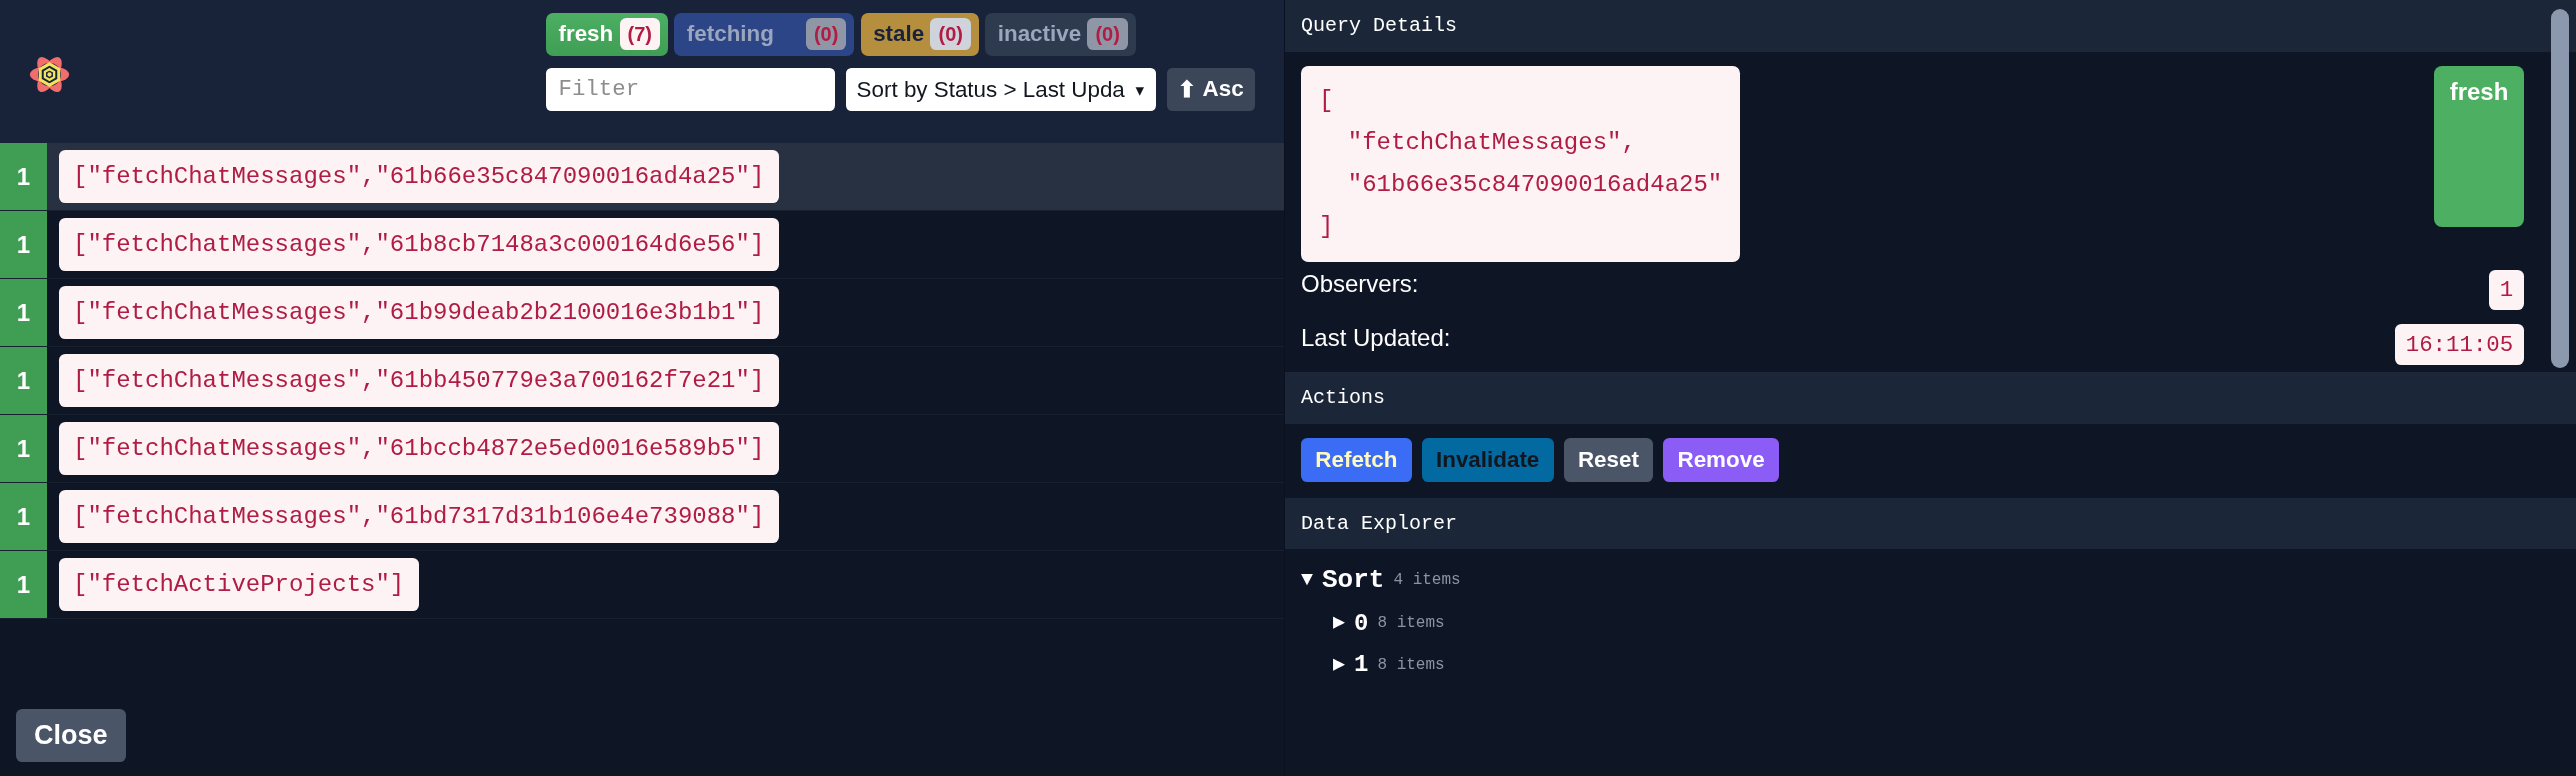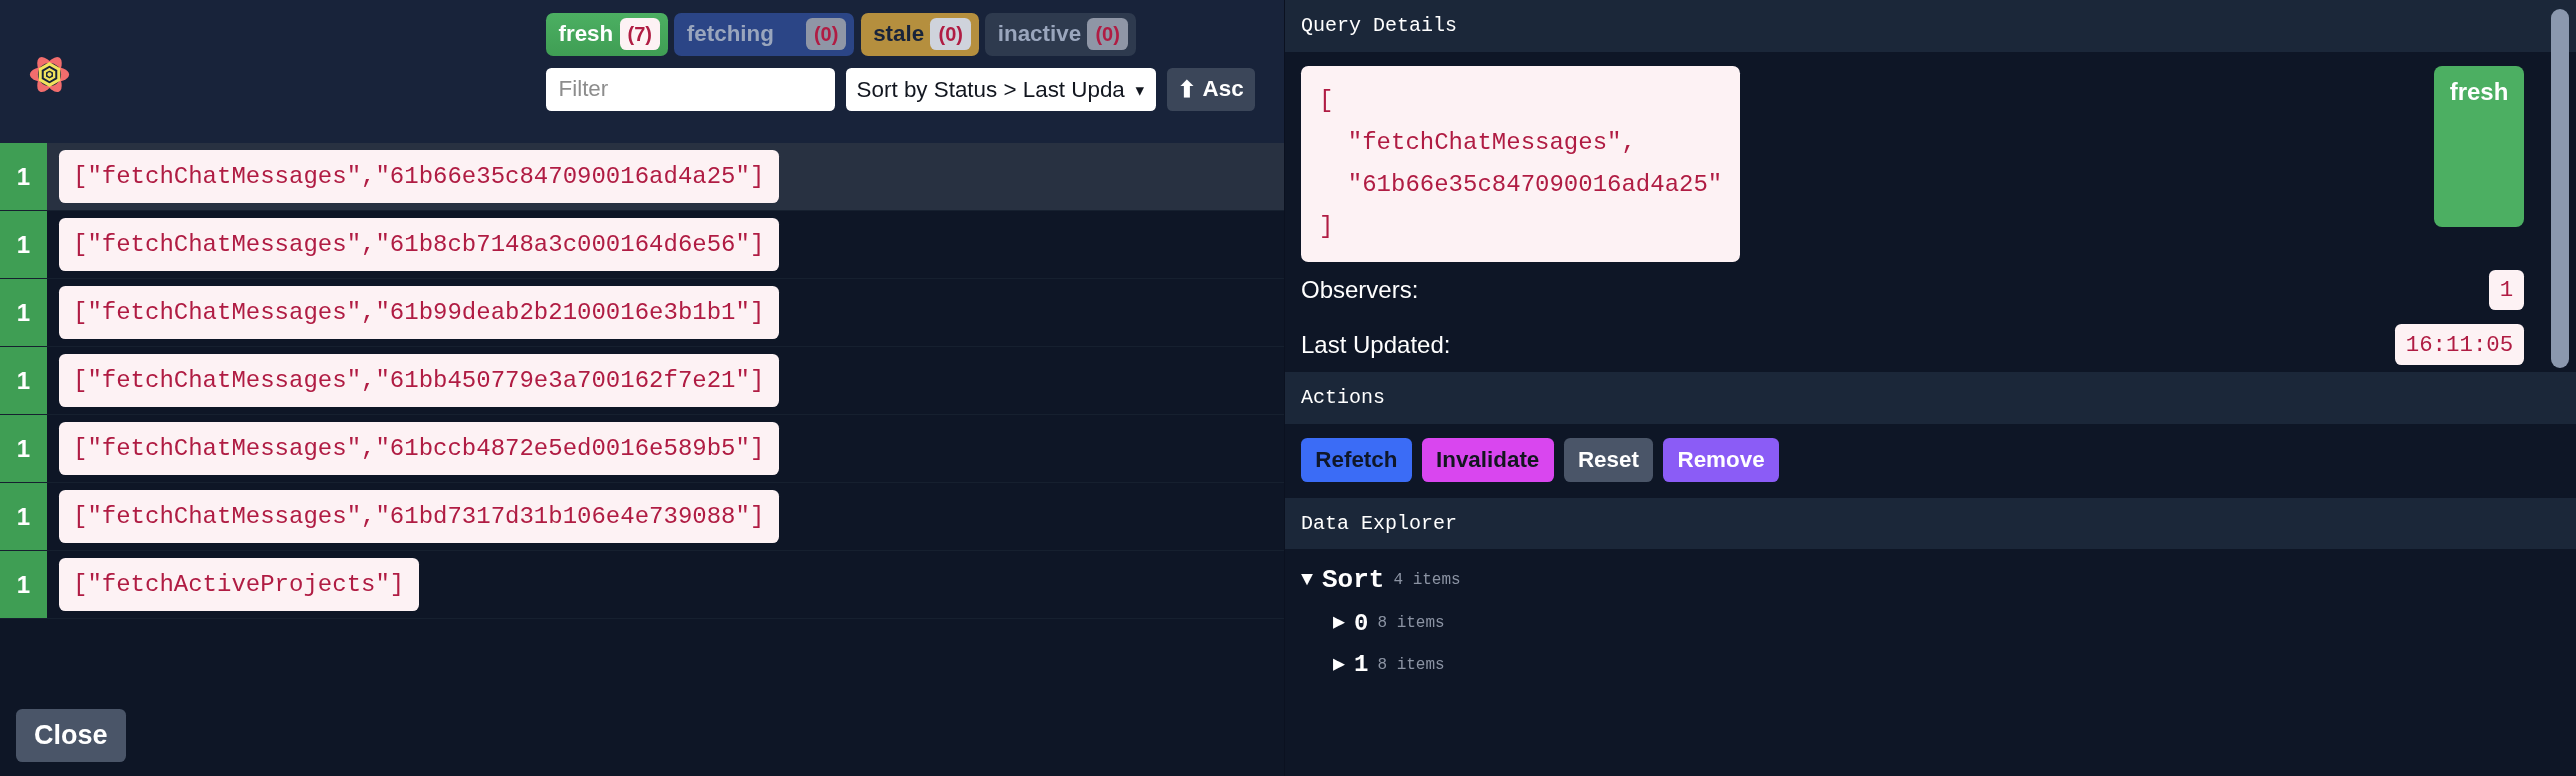--- a/index.html
+++ b/index.html
@@ -100,21 +100,21 @@
     padding-left: 8px;
   }
   #filter-input {
     width: 289px;
     height: 43px;
     border: 0;
     border-radius: 5.4px;
     background: #ffffff;
     color: #1b2434;
     font-size: 22.4px;
-    font-family: Liberation Sans, sans-serif;
+    font-family: Liberation Mono, monospace;
     padding: 0 12.5px;
   }
   #filter-input::placeholder { color: #8d8d8d; }
   #sort-select {
     width: 310px;
     height: 43px;
     border: 0;
     border-radius: 5.4px;
     background: #ffffff;
     color: #12161f;
@@ -256,21 +256,20 @@
     font-weight: bold;
     font-family: "Liberation Sans", sans-serif;
     display: flex;
     align-items: flex-start;
     justify-content: center;
     padding-top: 12.5px;
   }
 
   .kv-row {
     display: flex;
-    align-items: center;
     justify-content: space-between;
     padding: 7.2px 52px 7.2px 16px;
     color: #ffffff;
     font-size: 24px;
     font-family: "Liberation Sans", sans-serif;
   }
   .kv-value {
     background: #fdf2f4;
     color: #b01c43;
     font-family: "Liberation Mono", monospace;
@@ -288,22 +287,22 @@
   .action-btn {
     border: 0;
     border-radius: 6.3px;
     font-size: 22.4px;
     font-weight: bold;
     font-family: "Liberation Sans", sans-serif;
     padding: 10.8px 14.3px;
     cursor: pointer;
     line-height: 1;
   }
-  .action-btn.refetch { background: #3b6cf6; color: #0f172a; }
-  .action-btn.invalidate { background: #d946ef; color: #12161f; }
+  .action-btn.refetch { background: #3b6cf6; color: #fef9c3; }
+  .action-btn.invalidate { background: #0369a1; color: #12161f; }
   .action-btn.reset { background: #4a5568; color: #ffffff; }
   .action-btn.remove { background: #8b5cf6; color: #ffffff; }
 
   #explorer-body {
     padding: 16px 16px 0 16px;
     font-family: "Liberation Mono", monospace;
     background: #0e1626;
   }
   .exp-node {
     display: flex;

